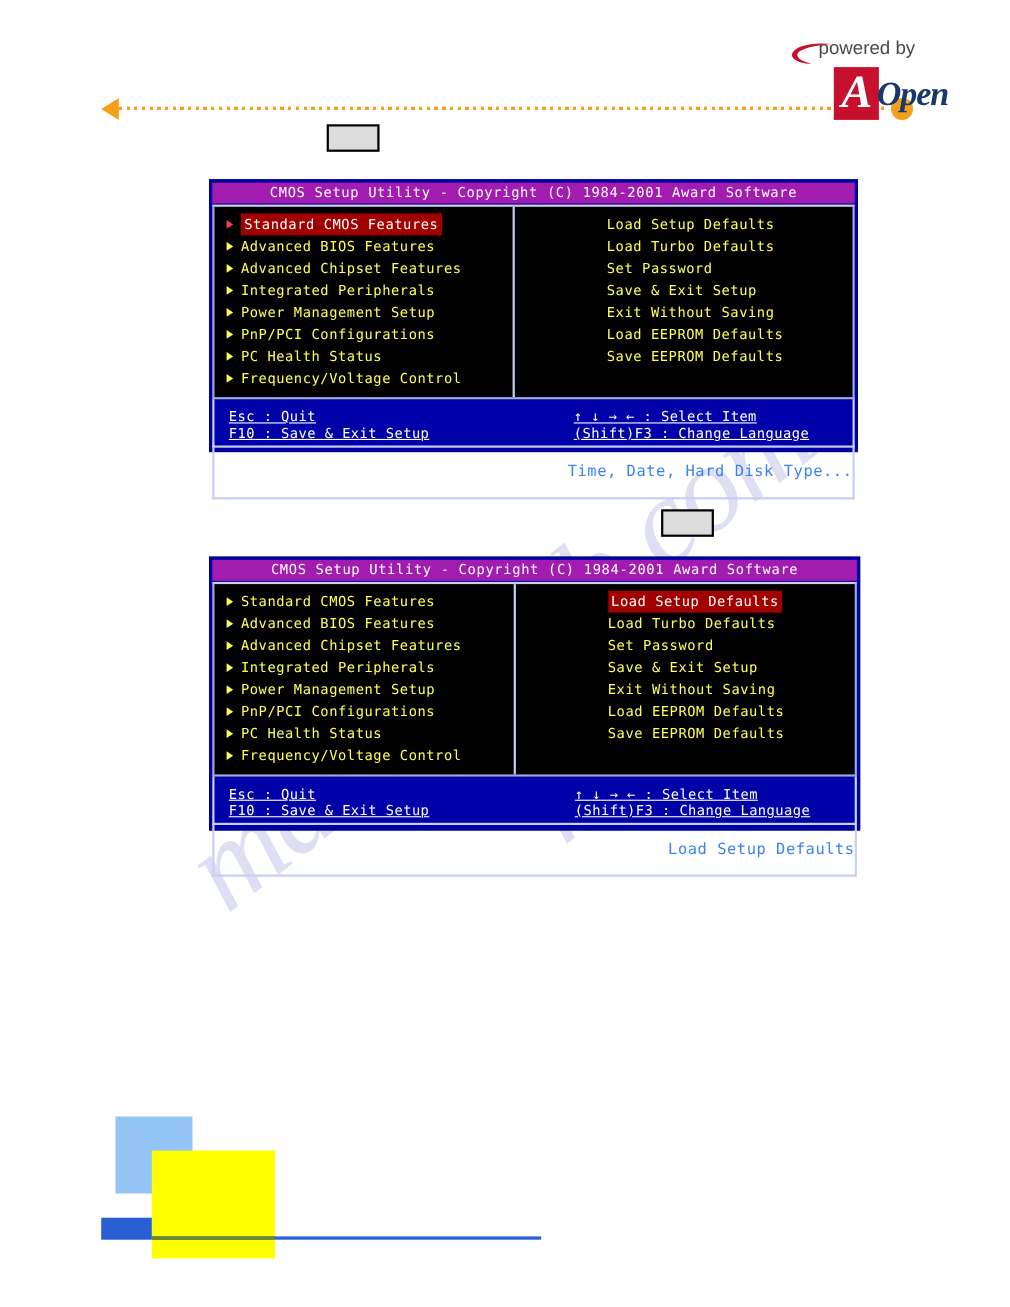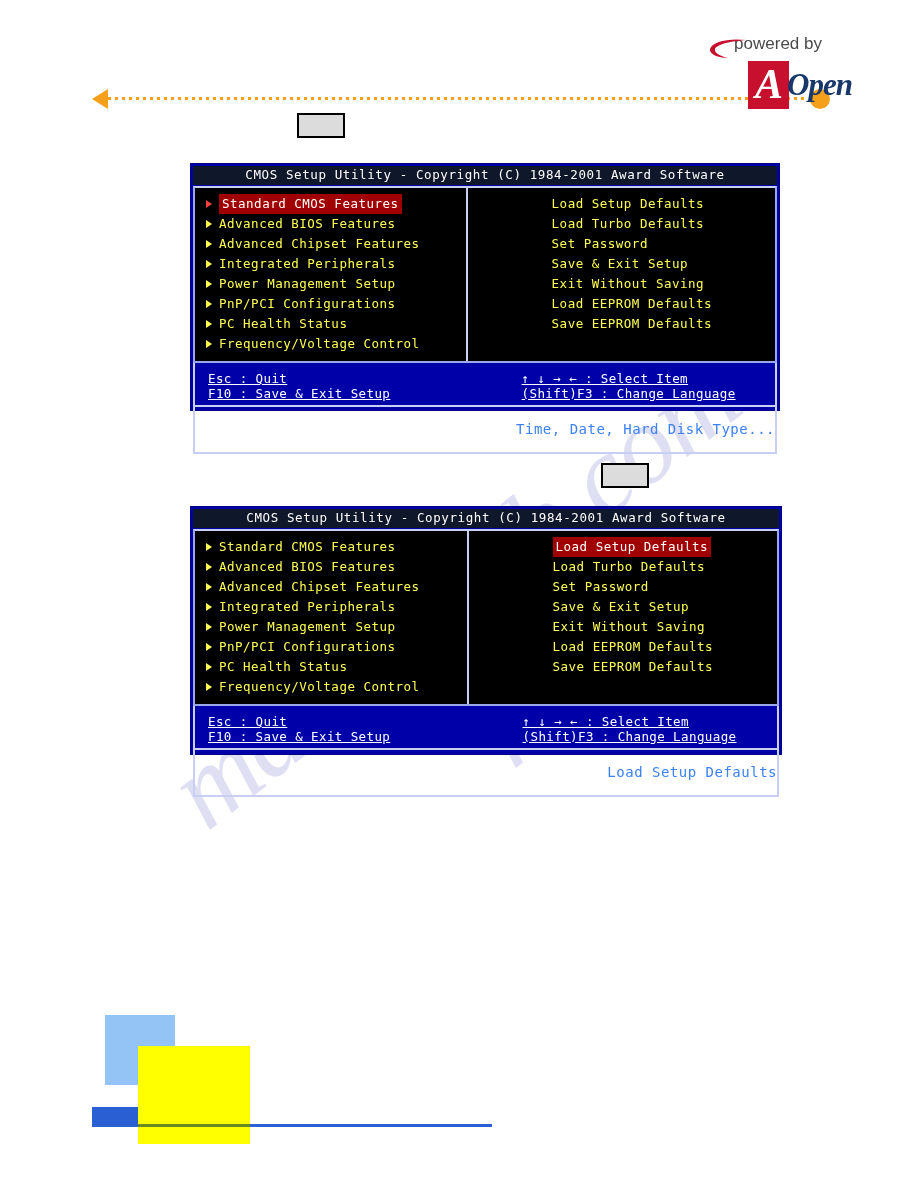--- a/index.html
+++ b/index.html
@@ -38,21 +38,21 @@
     transform: rotate(-38deg);
     transform-origin: left top;
     letter-spacing: -2px;
   }
   .wm-a { left: 24px;  top: 392px; }
   .wm-b { left: 330px; top: 330px; }
 
   
   .logo-block {
     position: absolute;
-    right: 66px;
+    right: 56px;
     top: 34px;
     z-index: 5;
   }
   .powered-row {
     position: relative;
     height: 26px;
     padding-left: 20px;
   }
   .powered-swoosh {
     position: absolute;
@@ -151,21 +151,21 @@
     border: 1px solid #000080;
     box-sizing: border-box;
     font-family: "DejaVu Sans Mono", "Liberation Mono", monospace;
     z-index: 3;
     padding: 2px;
   }
   .bios-1 { left: 190px; top: 163px; width: 590px; height: 248px; }
   .bios-2 { left: 190px; top: 506px; width: 592px; height: 249px; }
 
   .bios-title {
-    background: #0f172a;
+    background: #a21caf;
     color: #ffffff;
     text-align: center;
     font-size: 12.5px;
     line-height: 16px;
     letter-spacing: 0.6px;
     white-space: nowrap;
     padding: 1px 0 2px 0;
   }
 
   .bios-body {

